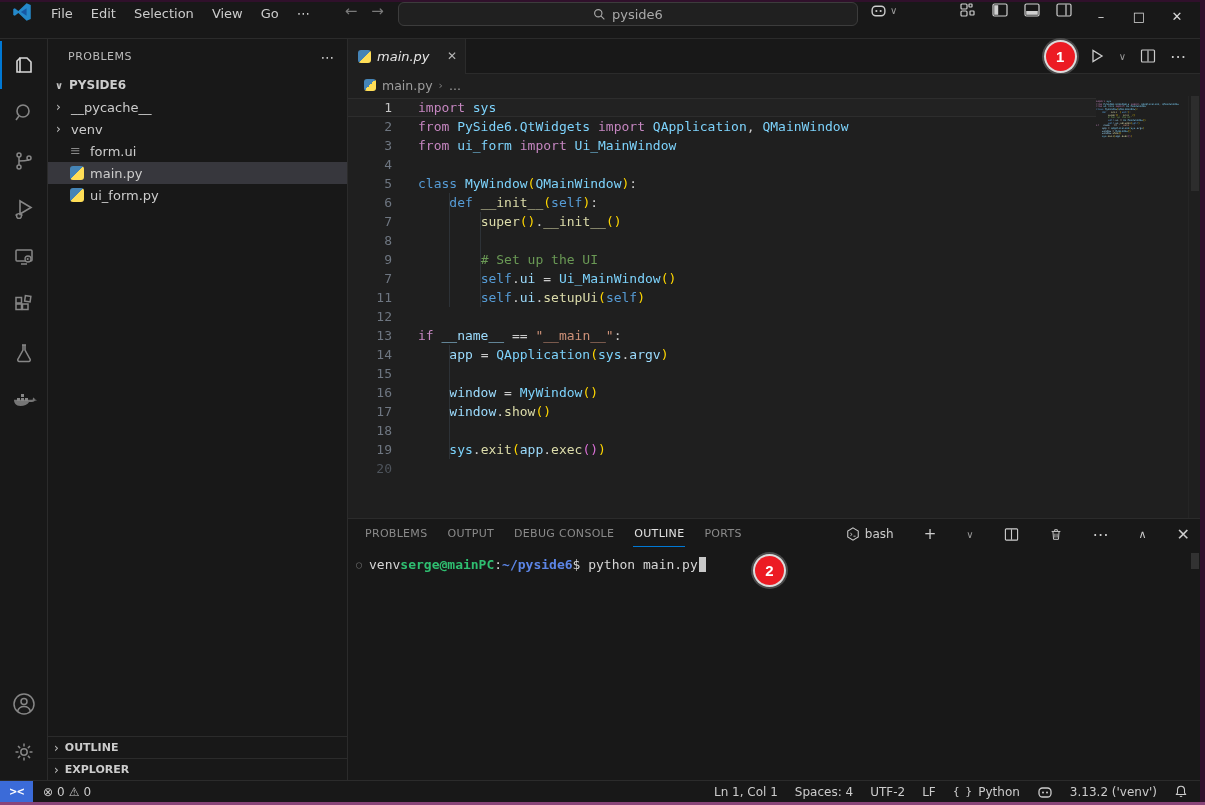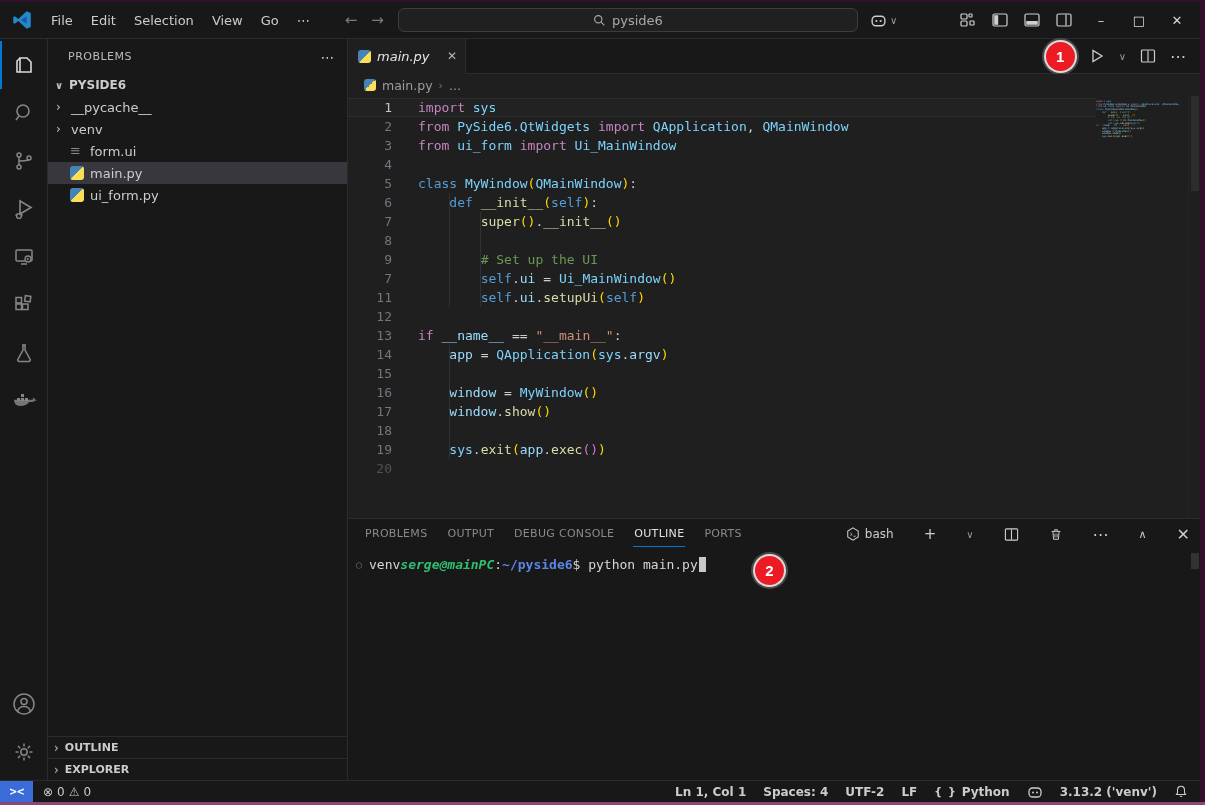--- a/index.html
+++ b/index.html
@@ -2,21 +2,21 @@
 <html><head>
 <meta charset="utf-8">
 <style>
   * { box-sizing: border-box; margin: 0; padding: 0; }
   html,body { width:1205px; height:805px; overflow:hidden; }
   body { background:#30102b; font-family:"DejaVu Sans", sans-serif; }
   .desktop-bottom { position:absolute; left:0; bottom:0; width:1205px; height:3px; background:#8a4579; }
   .window { position:absolute; top:2px; left:0; width:1200px; height:800px; background:#181818; display:flex; flex-direction:column; }
 
   
-  .titlebar { height:37px; flex:0 0 37px; display:flex; align-items:center; background:#181818; border-bottom:1px solid #2b2b2b; color:#cccccc; font-size:13px; padding:0 8px 0 12px; }
+  .titlebar { height:37px; flex:0 0 37px; display:flex; align-items:flex-start; background:#181818; border-bottom:1px solid #2b2b2b; color:#cccccc; font-size:13px; padding:0 8px 0 12px; }
   .vscode-logo { width:20px; height:20px; margin-right:10px; flex:0 0 20px; }
   .menu-item { padding:4px 9px; border-radius:5px; color:#cccccc; cursor:default; }
   .menus { display:flex; align-items:center; }
   .menu-overflow { padding:4px 9px; color:#cccccc; }
   .nav-arrows { display:flex; gap:14px; margin:0 6px 0 26px; color:#9a9a9a; font-size:15px; }
   .nav-arrows .dim { color:#7a7a7a; }
   .search-box { width:460px; height:24px; background:#202020; border:1px solid #3c3c3c; border-radius:6px; display:flex; align-items:center; justify-content:center; color:#a9a9a9; font-size:13px; gap:6px; margin-left:8px; }
   .copilot-wrap { display:flex; align-items:center; gap:3px; margin-left:12px; color:#cccccc; }
   .chev-down { font-size:10px; color:#9a9a9a; }
   .layout-icons { display:flex; align-items:center; gap:16px; margin-left:auto; margin-right:14px; }
@@ -80,31 +80,31 @@
   .panel { height:262px; flex:0 0 262px; background:#181818; border-top:1px solid #2b2b2b; display:flex; flex-direction:column;text-align:right; }
   .panel-header { height:30px; flex:0 0 30px; display:flex; align-items:center; padding:0 10px 0 16px; }
   .panel-tab { font-size:11px; letter-spacing:.3px; color:#8a8a8a; margin-right:18px; padding:6px 1px; border-bottom:1px solid transparent; }
   .panel-tab.active { color:#e2e2e2; border-bottom:1px solid #0078d4; }
   .panel-actions { margin-left:auto; display:flex; align-items:center; gap:30px; color:#cccccc; }
   .shell-label { display:flex; align-items:center; gap:5px; font-size:12px; color:#cccccc; }
   .terminal { flex:1; position:relative; padding:8px 0 0 8px; font-family:"DejaVu Sans Mono", monospace; font-size:13px; color:#cccccc; }
   .term-line { display:flex; align-items:center; white-space:pre; }
   .term-deco { color:#6a6a6a; font-size:10px; margin-right:7px; }
   .t-plain { color:#d6d6d6; }
-  .t-green { color:#2fbf71; font-weight:bold;font-style:italic; }
+  .t-green { color:#2fbf71; font-weight:bold; }
   .t-blue { color:#5c85e6; font-weight:bold; }
   .cursor-block { display:inline-block; width:7px; height:15px; background:#c8c8c8; margin-left:1px; vertical-align:-2px; }
   .term-scroll { position:absolute; right:1px; top:4px; width:8px; height:16px; background:#4a4a4a88; }
 
   
   .statusbar { height:22px; flex:0 0 22px; background:#181818; border-top:1px solid #2b2b2b; display:flex; align-items:center; font-size:12px; color:#cccccc; }
   .remote-tile { width:33px; height:22px; background:#3b6bd8; color:#ffffff; display:flex; align-items:center; justify-content:center; font-size:10px; font-weight:bold; letter-spacing:-1px; }
   .problems { display:flex; align-items:center; gap:4px; margin-left:10px; font-size:12px; }
   .problems .glyph { font-size:12px; }
-  .status-right { margin-left:auto; display:flex; align-items:center; gap:17px; padding-right:12px;font-weight:bold; }
+  .status-right { margin-left:auto; display:flex; align-items:center; gap:17px; padding-right:12px; }
   .status-item { display:flex; align-items:center; gap:5px; }
 
   
   .badge { width:29px; height:29px; border-radius:50%; background:#ec1b23; color:#ffffff; font:bold 15px "Liberation Sans", sans-serif; display:flex; align-items:center; justify-content:center; box-shadow:0 0 0 2px #dcdcdc, 0 0 0 4px #4a4a4a; }
   .badge2 { position:absolute; left:407px; top:7px; }
 
   svg { display:block; }
 </style>
 </head>
 <body>

